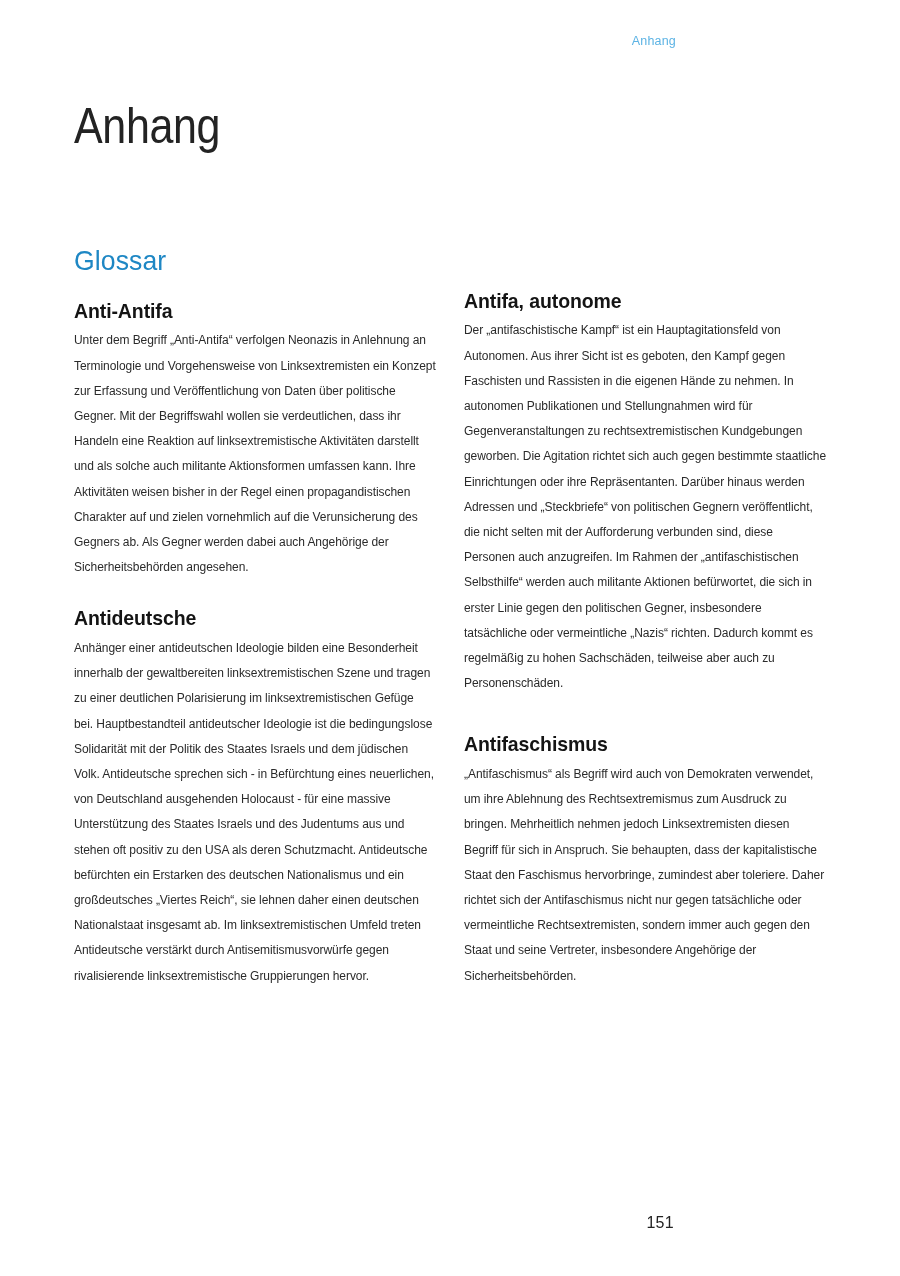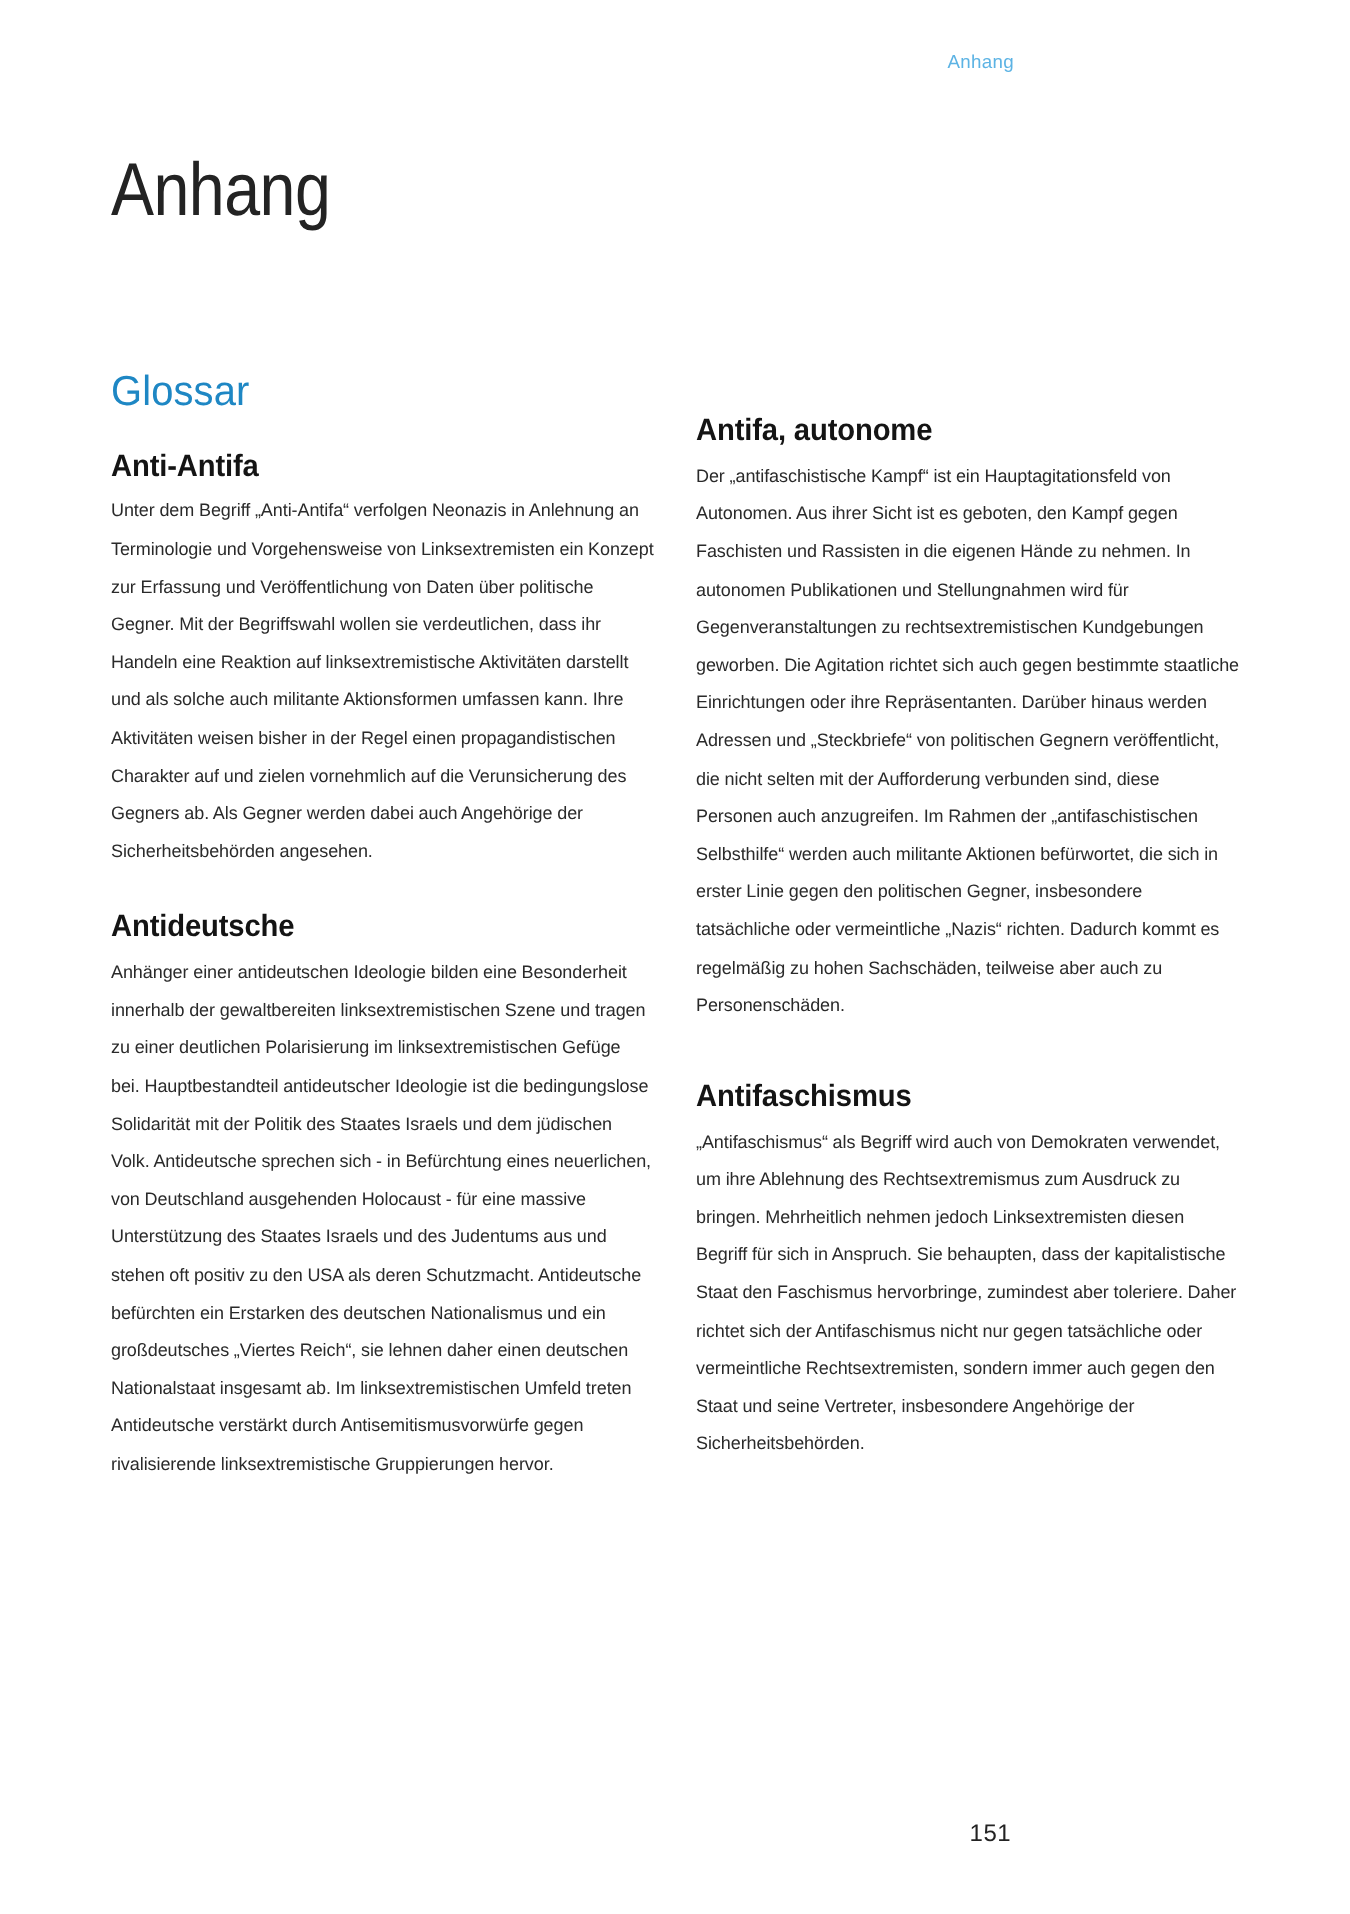--- a/index.html
+++ b/index.html
@@ -52,21 +52,21 @@
   }
 
   
   .columns {
     position: absolute;
     left: 74px;
     top: 246px;
     width: 752px;
     display: flex;
     gap: 28px;
-    align-items: center;
+    align-items: flex-end;
   }
   .col {
     width: 362px;
     flex: 0 0 362px;
   }
 
   
   .section-heading {
     font-size: 28px;
     font-weight: 400;

